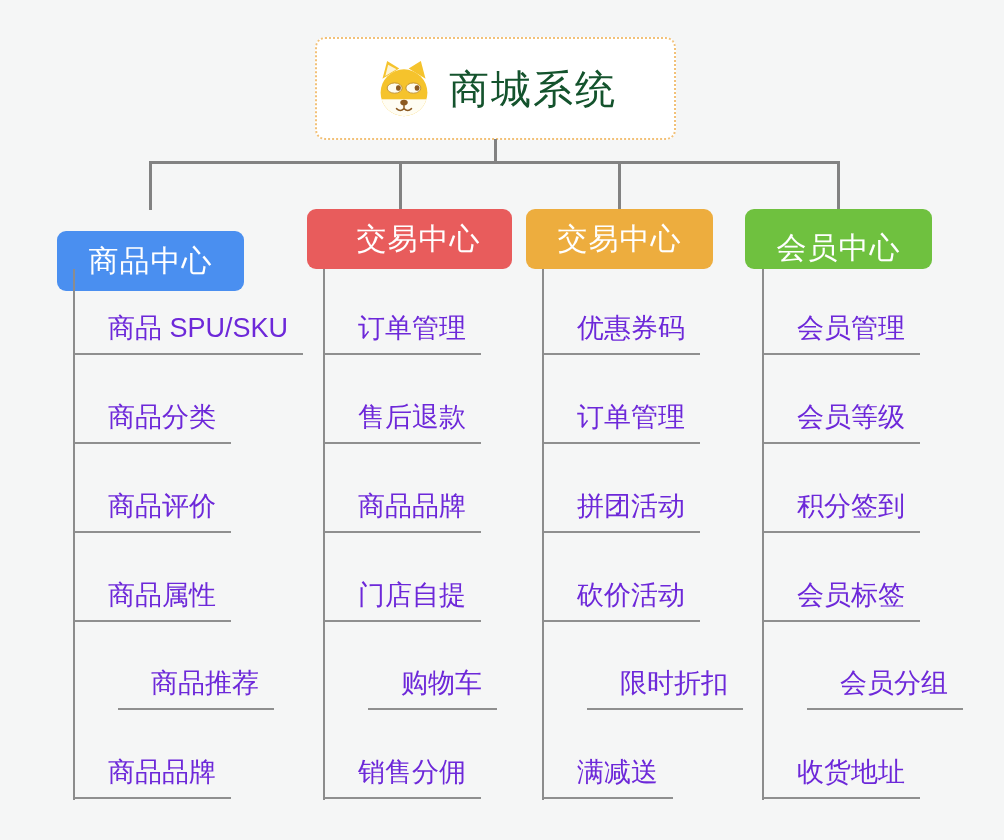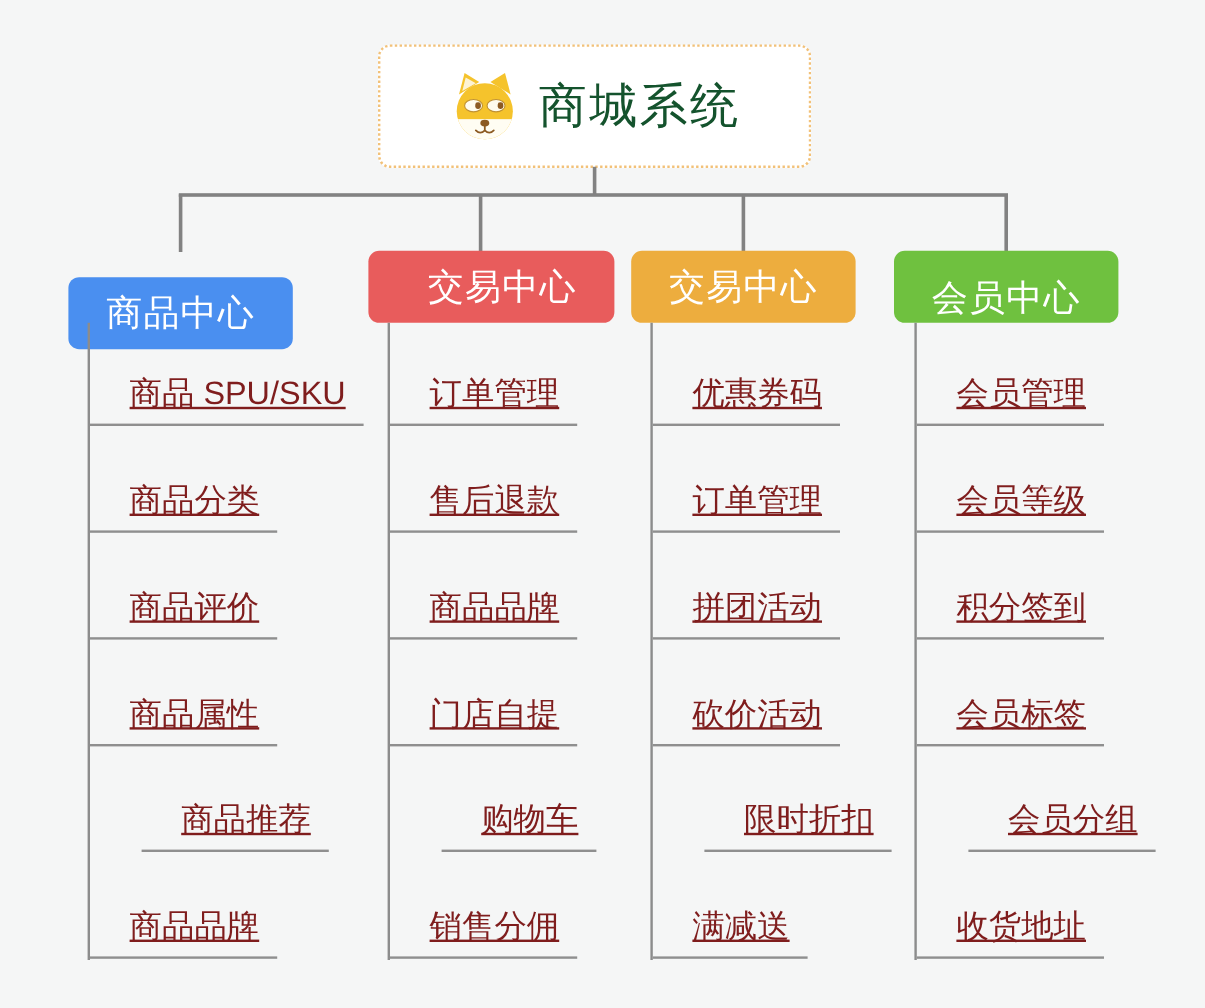--- a/index.html
+++ b/index.html
@@ -51,24 +51,24 @@
     position:absolute; top:269px; height:531px;
     border-left:2px solid #8c8c8c;
   }
   .col-1 { left:73px; }
   .col-2 { left:323px; }
   .col-3 { left:542px; }
   .col-4 { left:762px; }
 
   .node {
     position:absolute; left:0;
-    font-size:27px; color:#7f1d1d; line-height:36px;
+    font-size:27px; color:#6d28d9; line-height:36px;
     padding:0 15px 7px 33px;
     border-bottom:2px solid #8f8f8f;
-    white-space:nowrap; cursor:pointer;text-decoration:underline;
+    white-space:nowrap; cursor:pointer;
   }
   .row-1 { top:41px; }
   .row-2 { top:130px; }
   .row-3 { top:219px; }
   .row-4 { top:308px; }
   .row-5 { top:396px;margin-left:43px; }
   .row-6 { top:485px; }
 </style>
 </head>
 <body>

